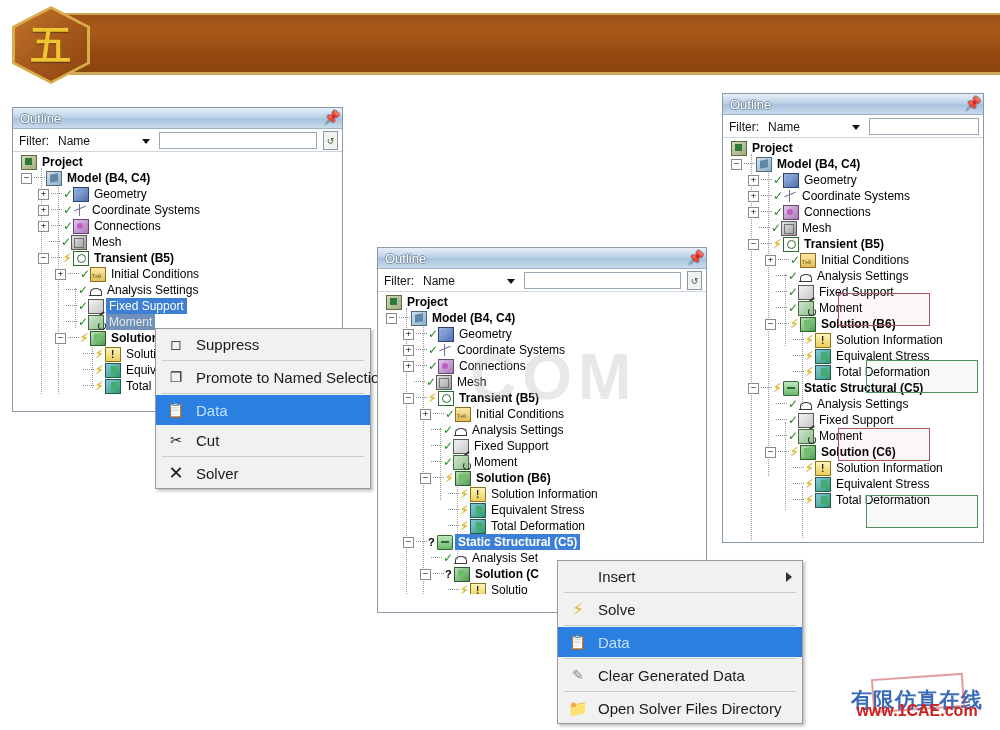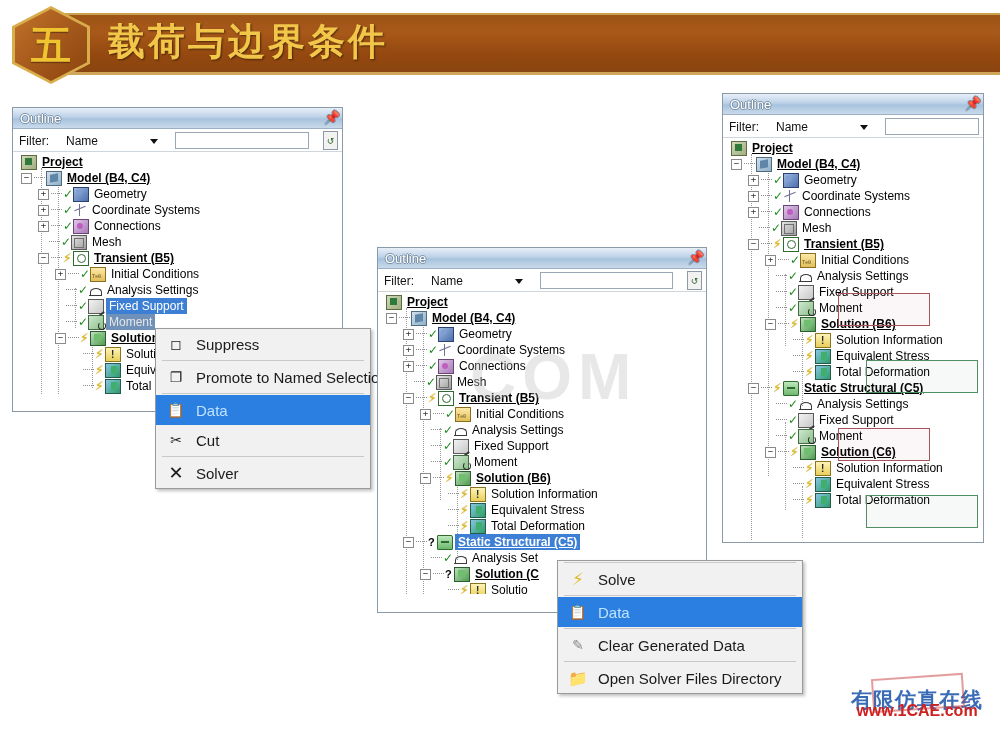--- a/index.html
+++ b/index.html
@@ -57,41 +57,41 @@
   .panel-title{
     height:21px;line-height:21px;padding-left:7px;
     background:linear-gradient(180deg,#e8eff7 0%,#bdd2e8 45%,#a8c3de 55%,#c9daeb 100%);
     border-bottom:1px solid #9bb0c5;
     color:#ffffff;font-size:13px;
     text-shadow:0 1px 0 #7d93a8, 1px 0 0 #7d93a8, -1px 0 0 #7d93a8, 0 -1px 0 #7d93a8;
     position:relative;box-sizing:border-box;
   }
   .pin-icon{position:absolute;right:6px;top:3px;width:12px;height:14px;color:#3c4a58;font-size:13px;line-height:14px;text-align:center;}
   .filter-row{
-    height:23px;display:flex;align-items:center;gap:12px;padding:3px 2px 2px 6px;
+    height:23px;display:flex;align-items:center;gap:4px;padding:3px 2px 2px 6px;
     background:#ffffff;border-bottom:1px solid #cfd6dc;box-sizing:border-box;position:relative;
   }
   .filter-label{font-size:12px;color:#111;}
   .filter-select{
     width:102px;height:17px;border:1px solid #ffffff;background:#ffffff;
     font-size:12px;color:#111;position:relative;padding-left:4px;line-height:16px;box-sizing:border-box;
   }
   .filter-select .caret{position:absolute;right:4px;top:6px;width:0;height:0;border-left:4px solid transparent;border-right:4px solid transparent;border-top:5px solid #111;}
   .filter-input{
     flex:1;height:17px;border:1px solid #9aa7b4;background:#ffffff;
     font-size:12px;box-sizing:border-box;margin-right:2px;
   }
   .filter-btn{
     width:15px;height:19px;border:1px solid #8d99a6;background:#f2f2f0;
     font-size:9px;line-height:18px;text-align:center;color:#2c5f2c;box-sizing:border-box;margin-right:2px;
   }
   .tree{position:relative;padding:2px 0 0 0;font-size:12px;color:#000;}
   .node{position:relative;height:16px;line-height:16px;white-space:nowrap;display:flex;align-items:center;}
   .node .lbl{padding-left:3px;}
-  .node.bold .lbl{font-weight:bold;text-decoration:underline;}
+  .node.bold .lbl{font-weight:bold;}
   .expander{
     width:9px;height:9px;border:1px solid #8a8a8a;background:#fff;display:inline-block;
     font-size:9px;line-height:7px;text-align:center;color:#333;margin-right:2px;flex:0 0 auto;font-family:"DejaVu Sans Mono",monospace;
   }
   .dots{display:inline-block;flex:0 0 auto;width:11px;height:1px;border-top:1px dotted #8f8f8f;margin-right:1px;}
   .chk{color:#1a8a1a;font-size:12px;font-weight:bold;margin-right:1px;flex:0 0 auto;width:9px;}
   .bolt{color:#e8c221;font-size:12px;font-weight:bold;margin-right:1px;flex:0 0 auto;width:9px;text-shadow:0 0 1px #a07d00;}
   .qm{color:#000;font-size:11px;font-weight:bold;margin-right:1px;flex:0 0 auto;width:8px;}
   .vline{position:absolute;border-left:1px dotted #9a9a9a;}
 
@@ -176,21 +176,20 @@
   }
 </style>
 </head>
 <body>
 
 <div class="banner">
   <div class="banner-bar"></div>
   <div class="hex-border"></div>
   <div class="hexagon-inner"></div>
   <div class="hex-num">五</div>
-  <div class="banner-title">载荷与边界条件</div>
 </div>
 
 <div class="panel" style="left:12px;top:107px;width:331px;height:305px;">
   <div class="panel-title">
     <span>Outline</span>
     <span class="pin-icon">📌</span>
   </div>
   <div class="filter-row">
     <span class="filter-label">Filter:</span>
     <span class="filter-select">
@@ -469,20 +468,25 @@
       <span class="bolt">⚡</span>
       <span class="ic ic-solinfo"></span>
       <span class="lbl">Solutio</span>
     </div>
   </div>
 </div>
 
 <div class="wm-mid">COM</div>
 
 <div class="ctxmenu" style="left:557px;top:560px;width:246px;">
+  <div class="mi">
+    <span class="mi-ic"></span>
+    <span class="mi-lbl">Insert</span>
+    <span class="arrow"></span>
+  </div>
   <div class="sep"></div>
   <div class="mi">
     <span class="mi-ic" style="color:#e0b820;font-size:17px;">⚡</span>
     <span class="mi-lbl">Solve</span>
   </div>
   <div class="sep"></div>
   <div class="mi hl">
     <span class="mi-ic" style="color:#1a1a1a;">📋</span>
     <span class="mi-lbl">Data</span>
   </div>

